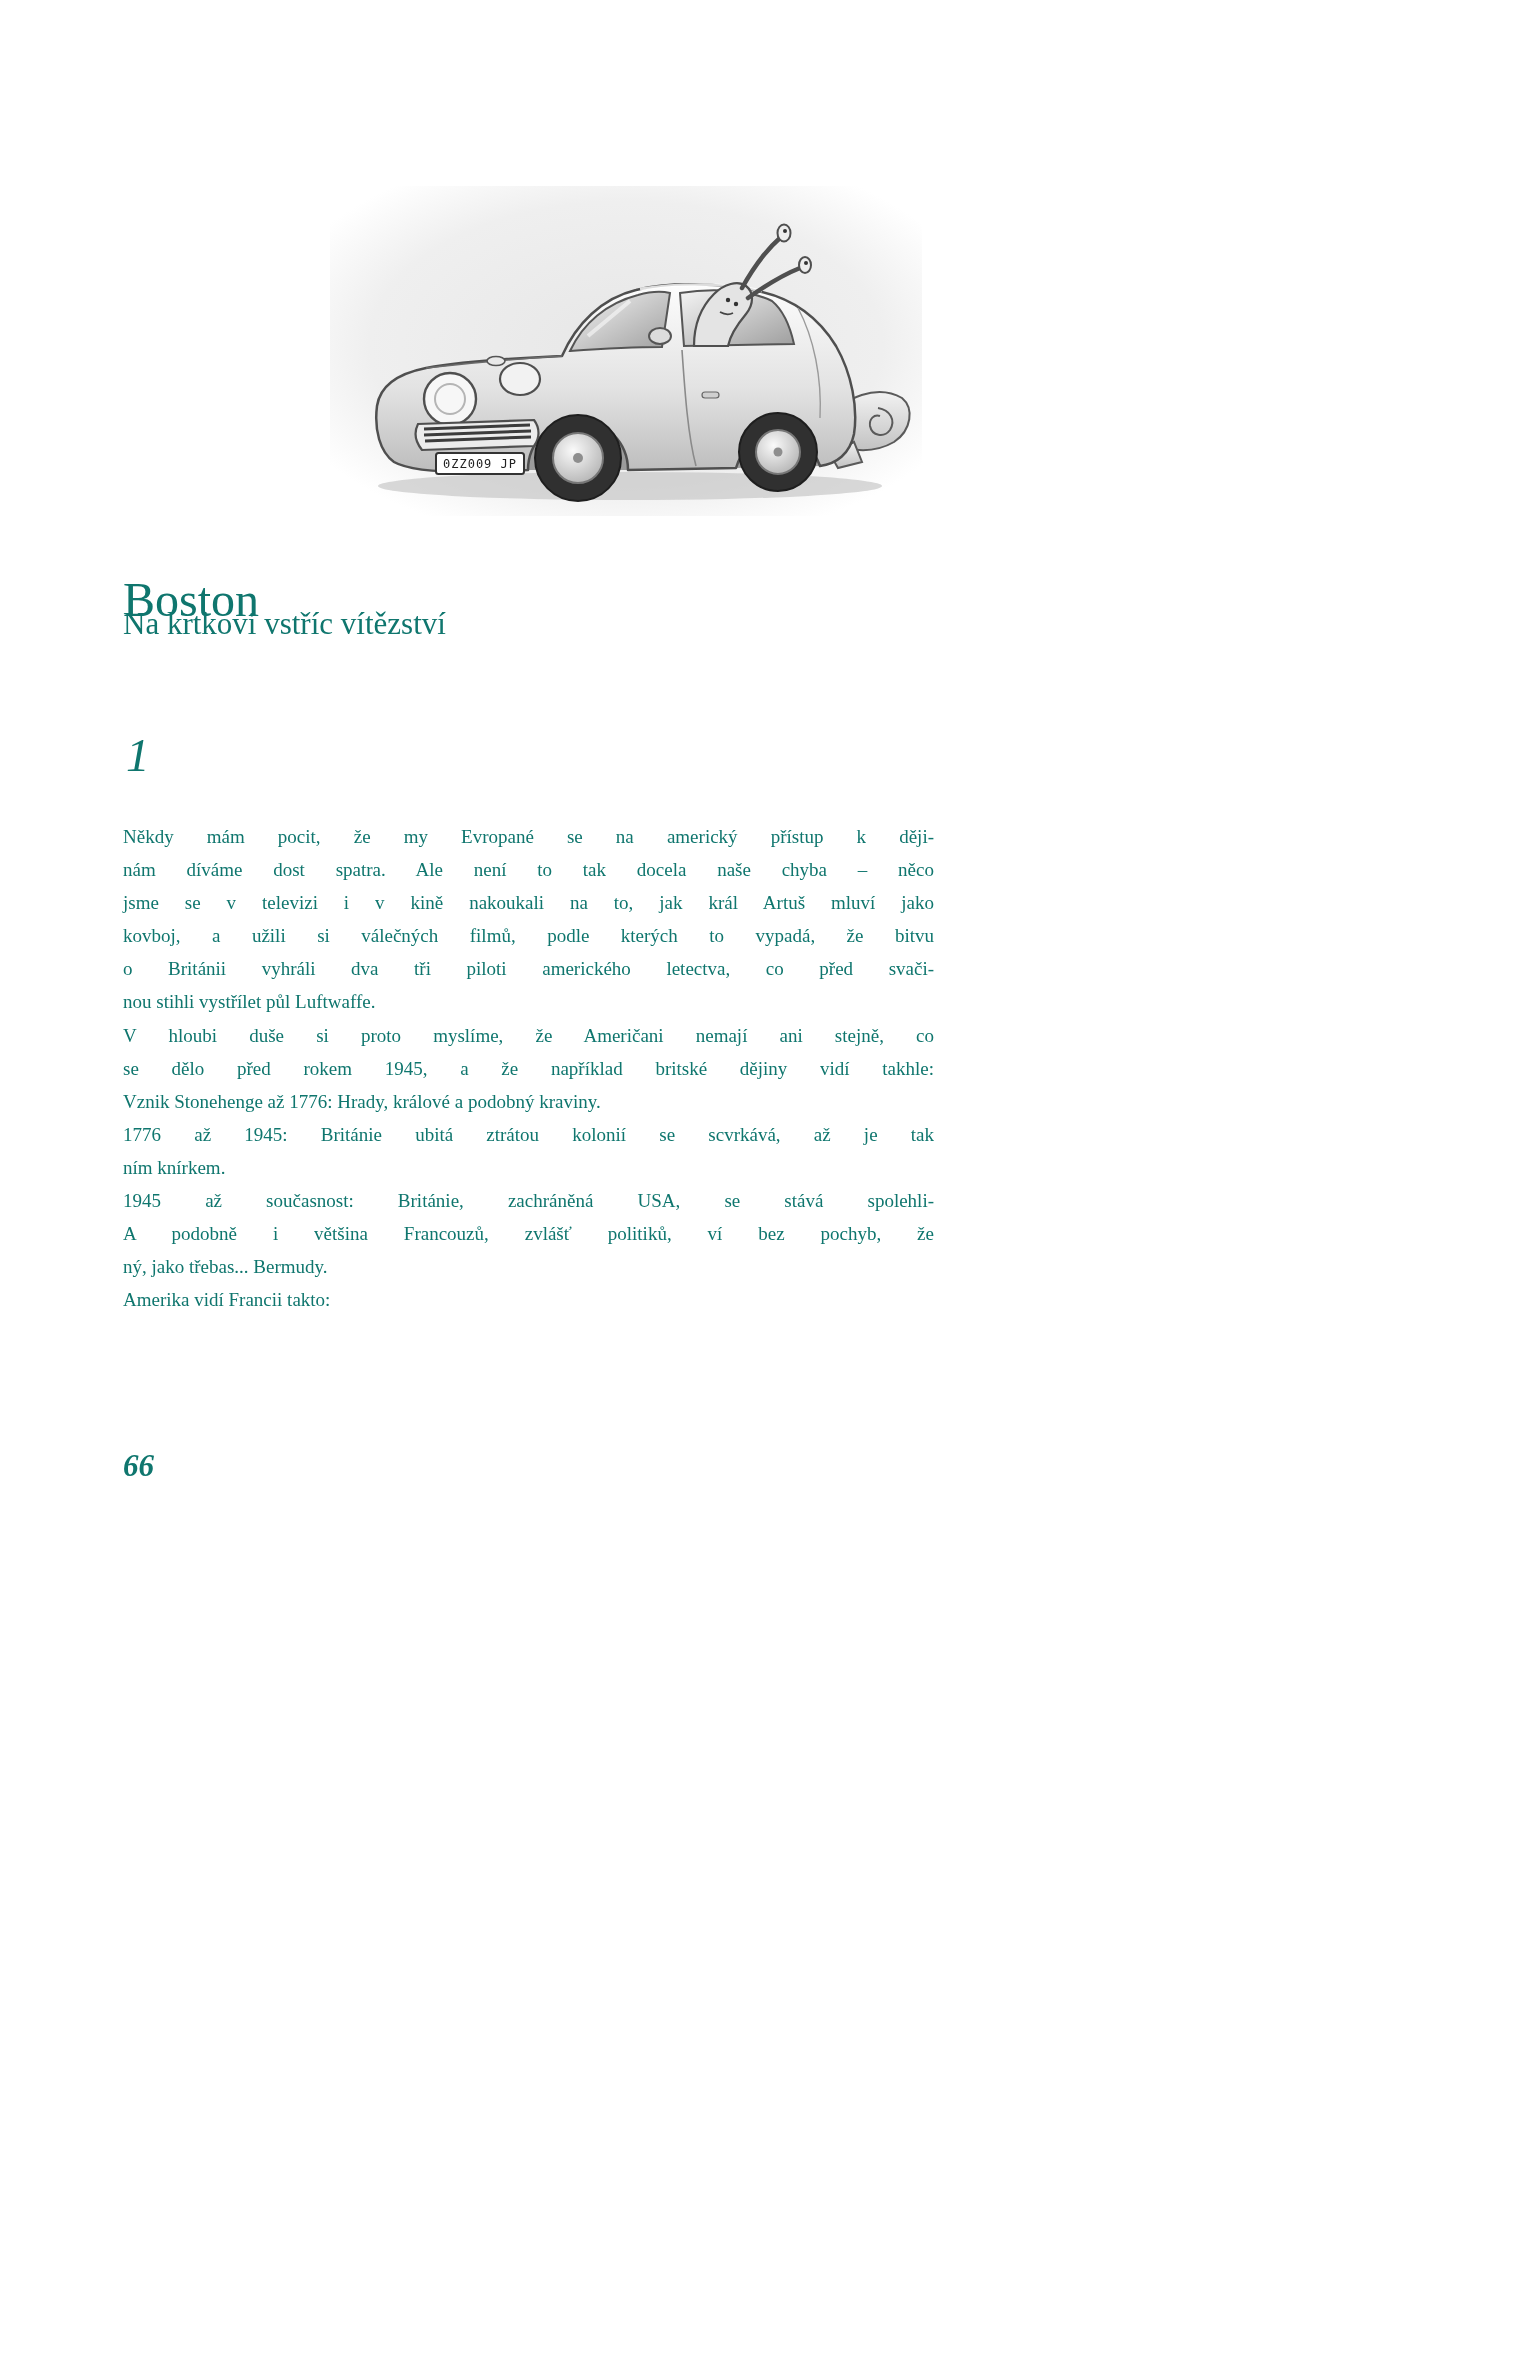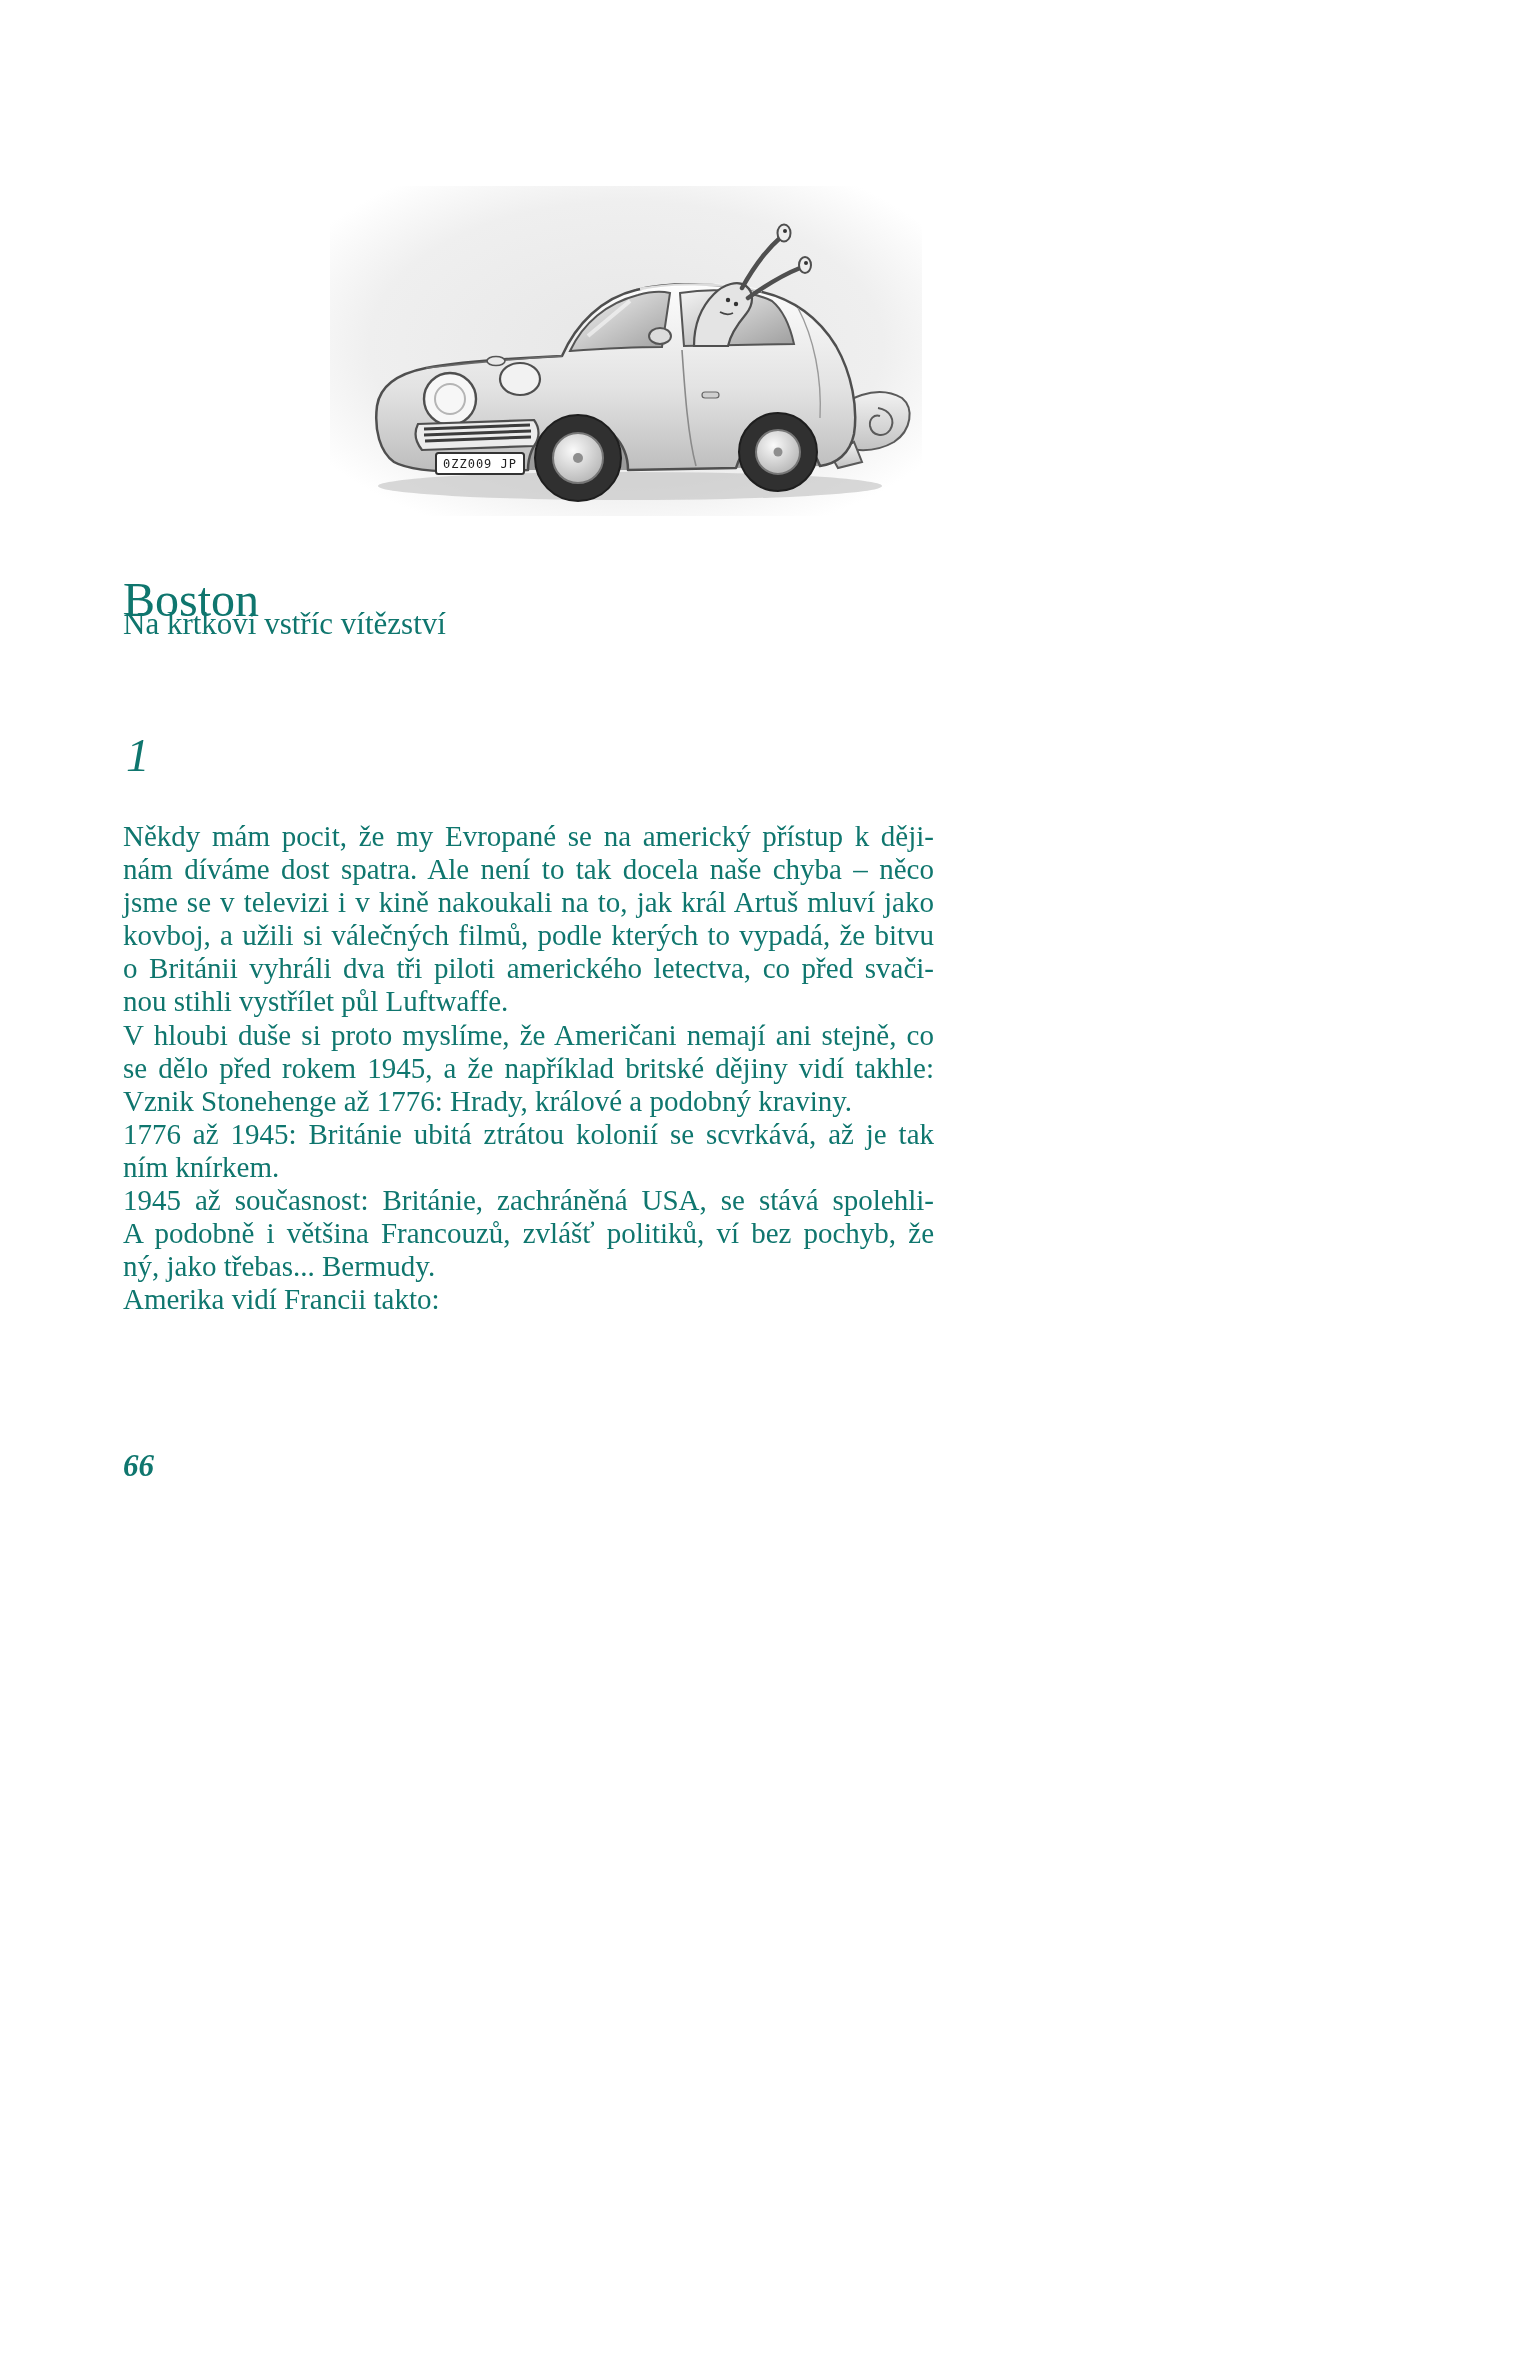--- a/index.html
+++ b/index.html
@@ -48,21 +48,21 @@
     top: 730px;
     font-size: 47px;
     font-style: italic;
     line-height: 1.1;
   }
   .body-text {
     position: absolute;
     left: 123px;
     top: 820px;
     width: 811px;
-    font-size: 29px;
+    font-size: 19px;
     line-height: 33.1px;
   }
   .line {
     text-align: justify;
     text-align-last: justify;
   }
   .line.para-end {
     text-align-last: left;
   }
   .page-number {

